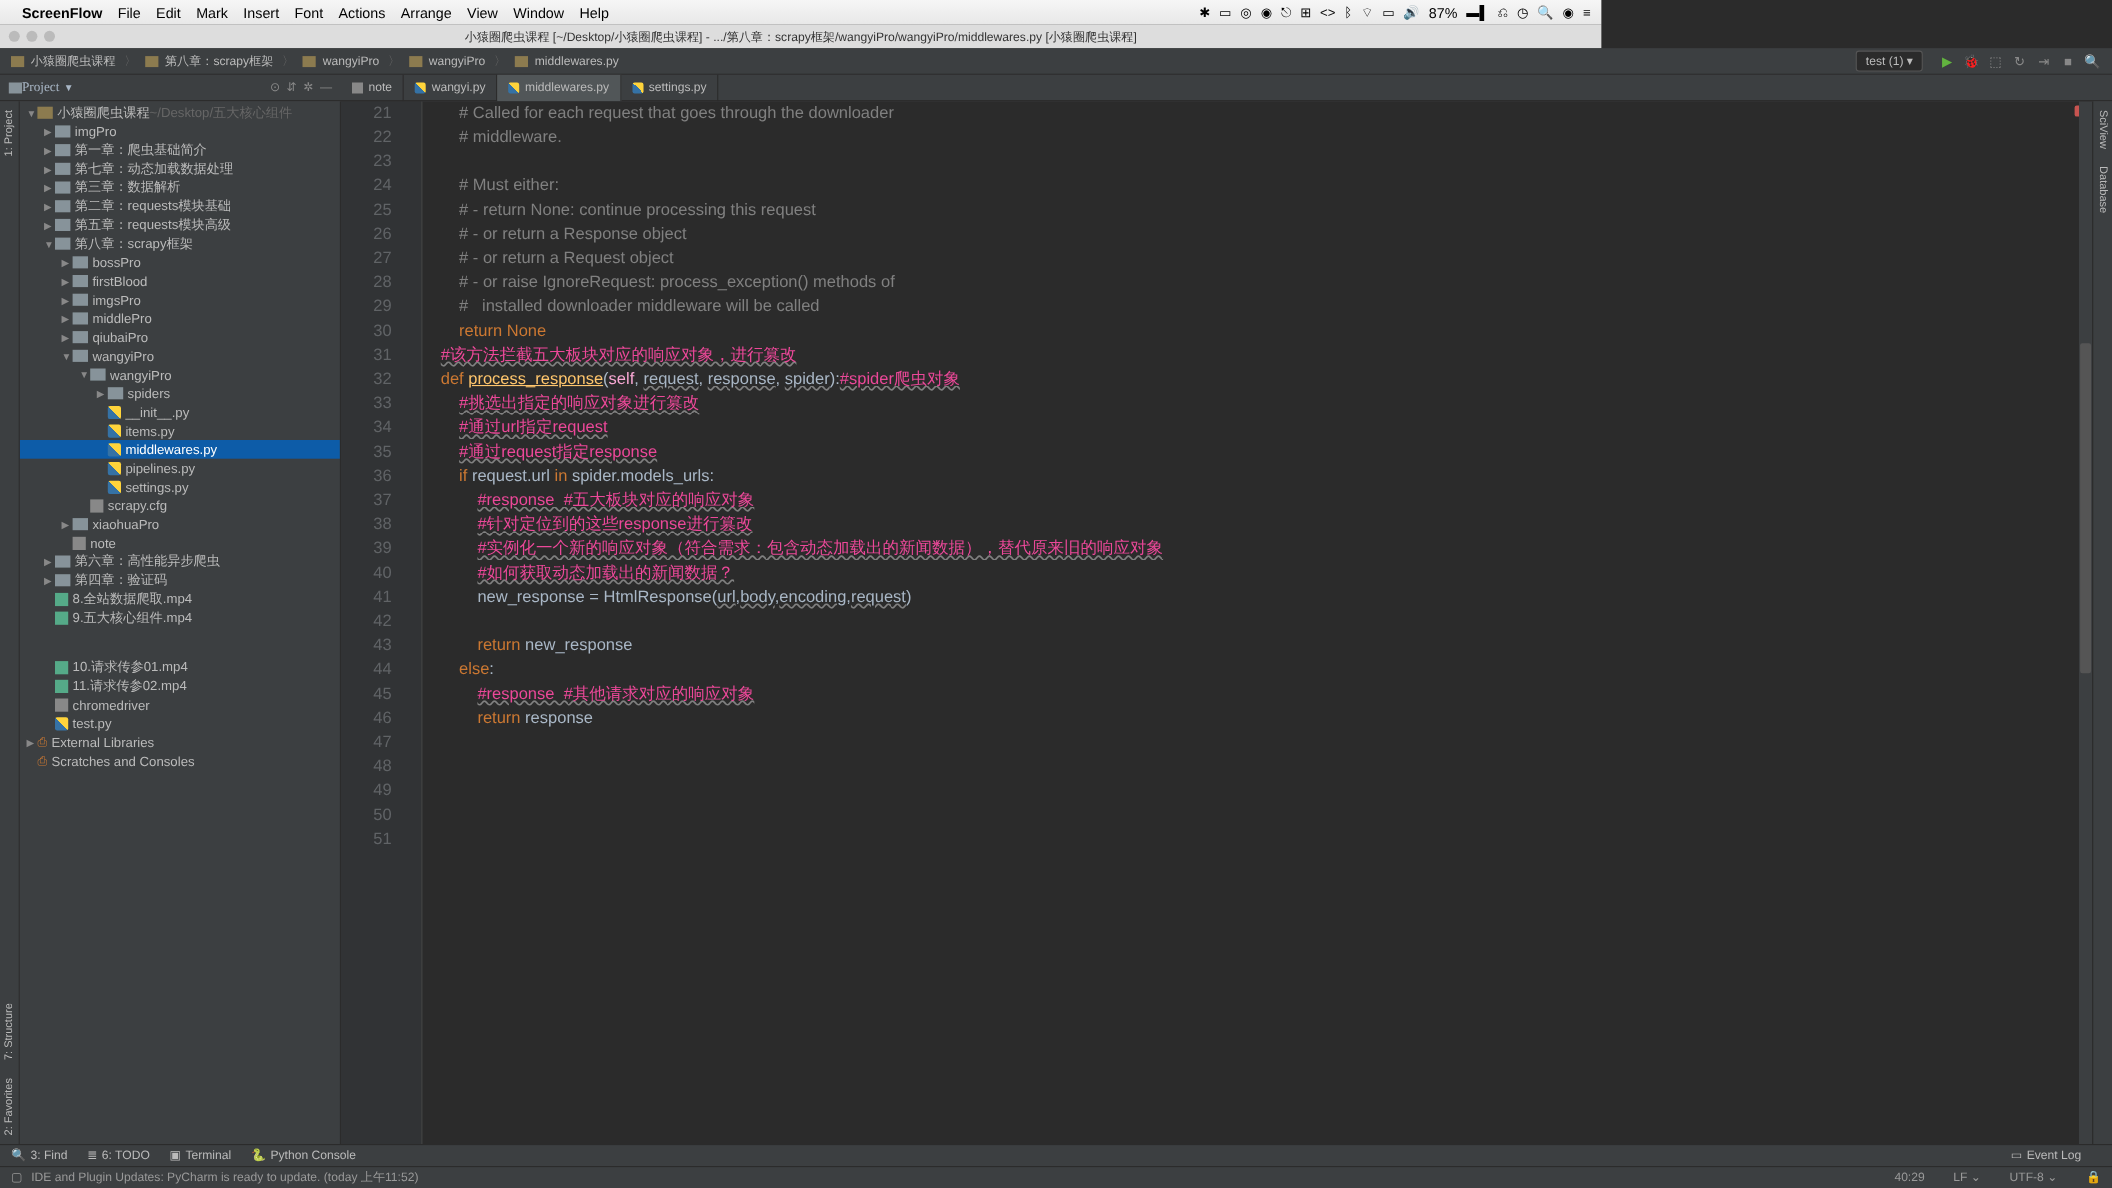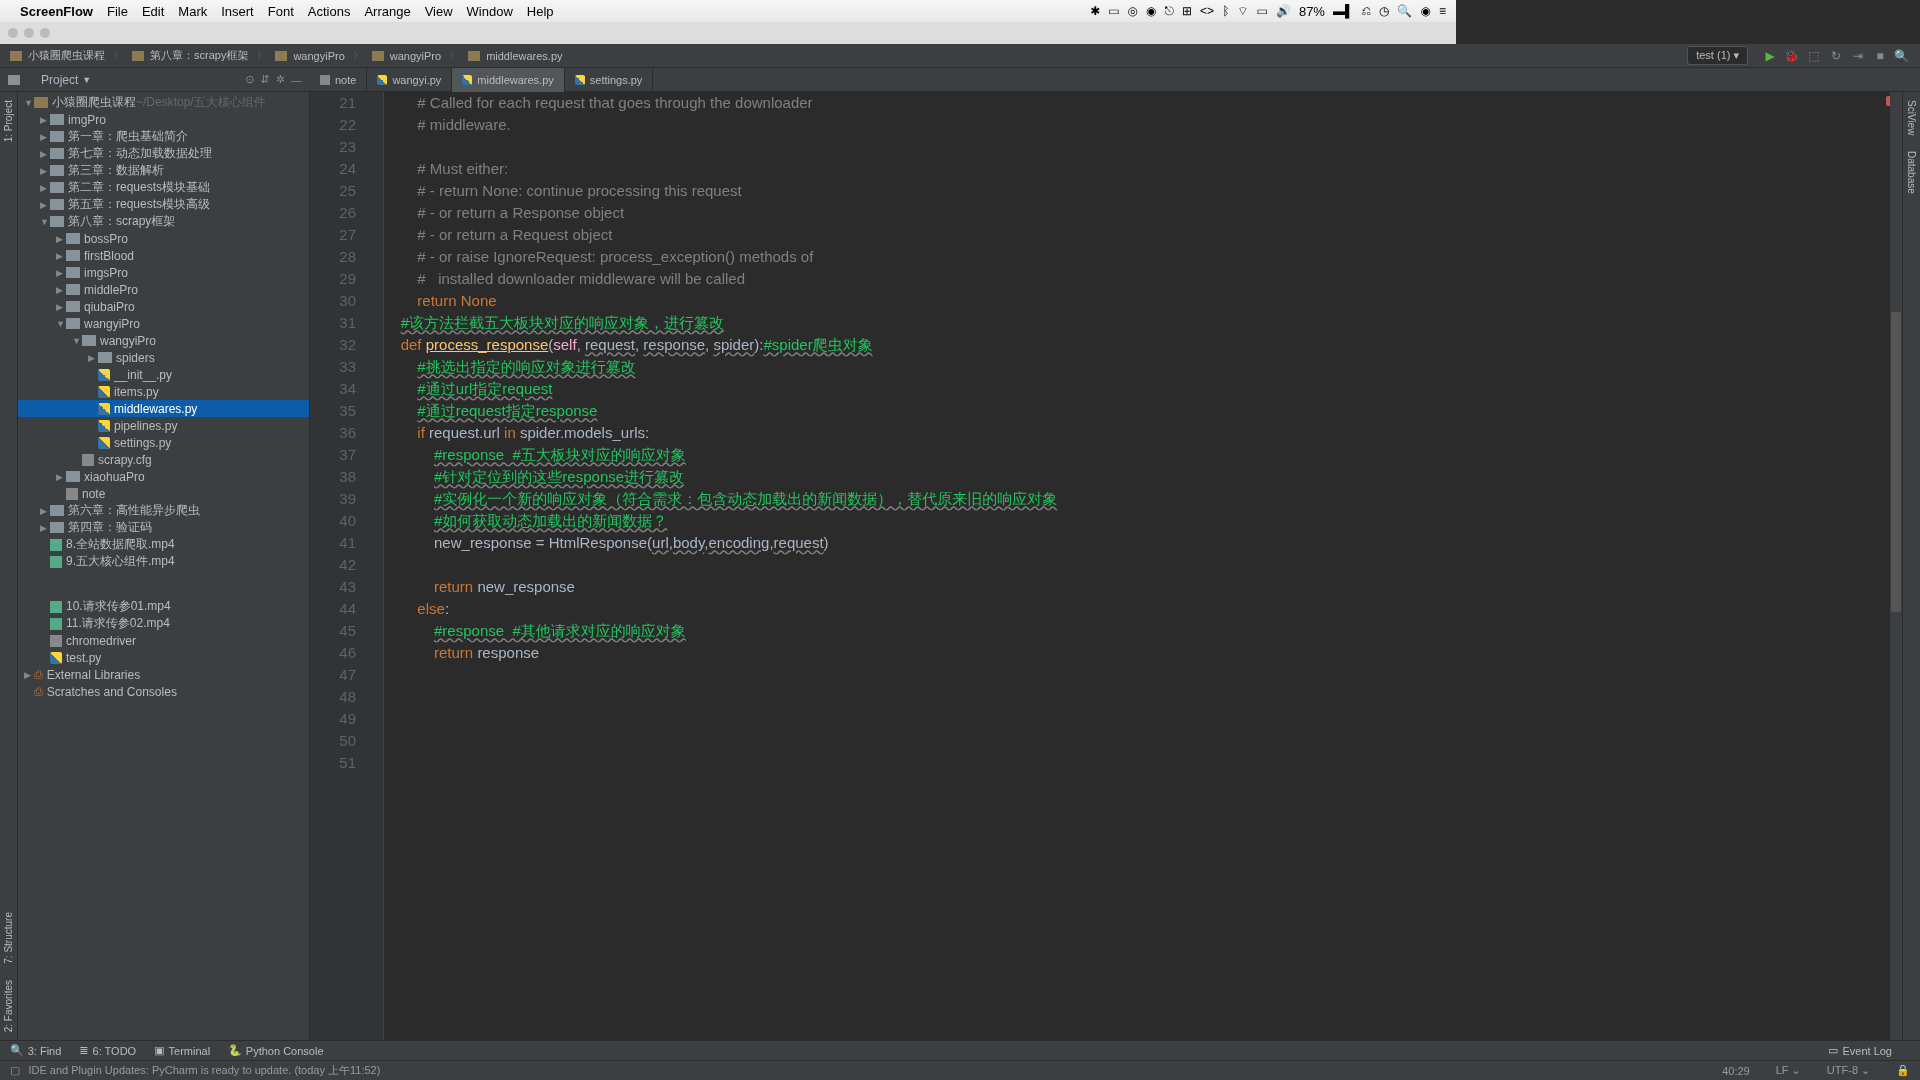--- a/index.html
+++ b/index.html
@@ -51,21 +51,21 @@
 .tree-item .vid { background: #5a8; }
 .tree-item .lib { color: #cc7832; font-size: 11px; margin-right: 4px; }
 .editor { flex: 1; display: flex; background: #2b2b2b; font-family: "Menlo","Monaco",monospace; font-size: 15px; line-height: 22px; overflow: hidden; position: relative; }
 .gutter { width: 60px; background: #313335; text-align: right; padding-right: 14px; color: #606366; padding-top: 0; }
 .fold-gutter { width: 14px; background: #313335; border-right: 1px solid #444; }
 .code { flex: 1; padding-left: 0; white-space: pre; overflow: auto; }
 .code-line { height: 22px; }
 .kw { color: #cc7832; }
 .self { color: #f9a8d4; }
 .comment { color: #808080; }
-.comment-hl { color: #22c55e; text-decoration: underline wavy #808080; text-align: right; }
+.comment-hl { color: #ec4899; text-decoration: underline wavy #808080; text-align: right; }
 .fn { color: #ffc66d; text-decoration: underline; }
 .param { color: #a9b7c6; text-decoration: underline wavy #808080; }
 .ident { color: #a9b7c6; }
 .err-dot { position: absolute; top: 4px; right: 6px; width: 10px; height: 10px; background: #c75450; border-radius: 2px; }
 .scrollbar-track { position: absolute; right: 0; top: 0; bottom: 0; width: 12px; background: #3c3f41; }
 .scrollbar-thumb { position: absolute; right: 1px; top: 220px; width: 10px; height: 300px; background: #555; border-radius: 2px; }
 .breadcrumb-row { height: 20px; background: #3c3f41; border-top: 1px solid #2b2b2b; display: flex; align-items: center; padding-left: 400px; color: #999; font-size: 11px; gap: 10px; }
 .breadcrumb-row .sep { color: #666; }
 .bottom-bar { height: 20px; background: #3c3f41; border-top: 1px solid #2b2b2b; display: flex; align-items: center; padding: 0 10px; color: #bbb; font-size: 11px; }
 .bottom-bar .item { margin-right: 18px; display: flex; align-items: center; gap: 4px; }
@@ -102,20 +102,21 @@
   <span class="status-icon">◉</span>
   <span class="status-icon">≡</span>
 </div>
 
 <div class="title-row">
   <div class="traffic">
       <span></span>
       <span></span>
       <span></span>
     </div>
+  <span>小猿圈爬虫课程 [~/Desktop/小猿圈爬虫课程] - .../第八章：scrapy框架/wangyiPro/wangyiPro/middlewares.py [小猿圈爬虫课程]</span>
 </div>
 
 <div class="ide">
 
   <div class="ide-top">
     <div class="crumb" id="nav-crumbs">
         <span class="folder-icon"></span>
         <span>小猿圈爬虫课程</span>
         <span class="sep">〉</span>
         <span class="folder-icon"></span>
@@ -137,21 +138,21 @@
     <span class="tool-icon">⬚</span>
     <span class="tool-icon">↻</span>
     <span class="tool-icon">⇥</span>
     <span class="tool-icon">■</span>
     <span class="tool-icon">🔍</span>
   </div>
 
   <div class="proj-row">
     <div class="left">
       <span class="folder-icon" style="width:12px;height:10px;background:#87939a;display:inline-block;"></span>
-      <span style="margin-left:21px;">Project</span>
+      <span style="margin-left:0;font-family:Liberation Serif, serif;">Project</span>
       <span class="dd">▼</span>
       <span class="spacer"></span>
       <span class="icon">⊙</span>
       <span class="icon">⇵</span>
       <span class="icon">✲</span>
       <span class="icon">—</span>
     </div>
     <div class="tabs" id="editor-tabs">
         <div class="tab">
           <span class="note-icon"></span>

